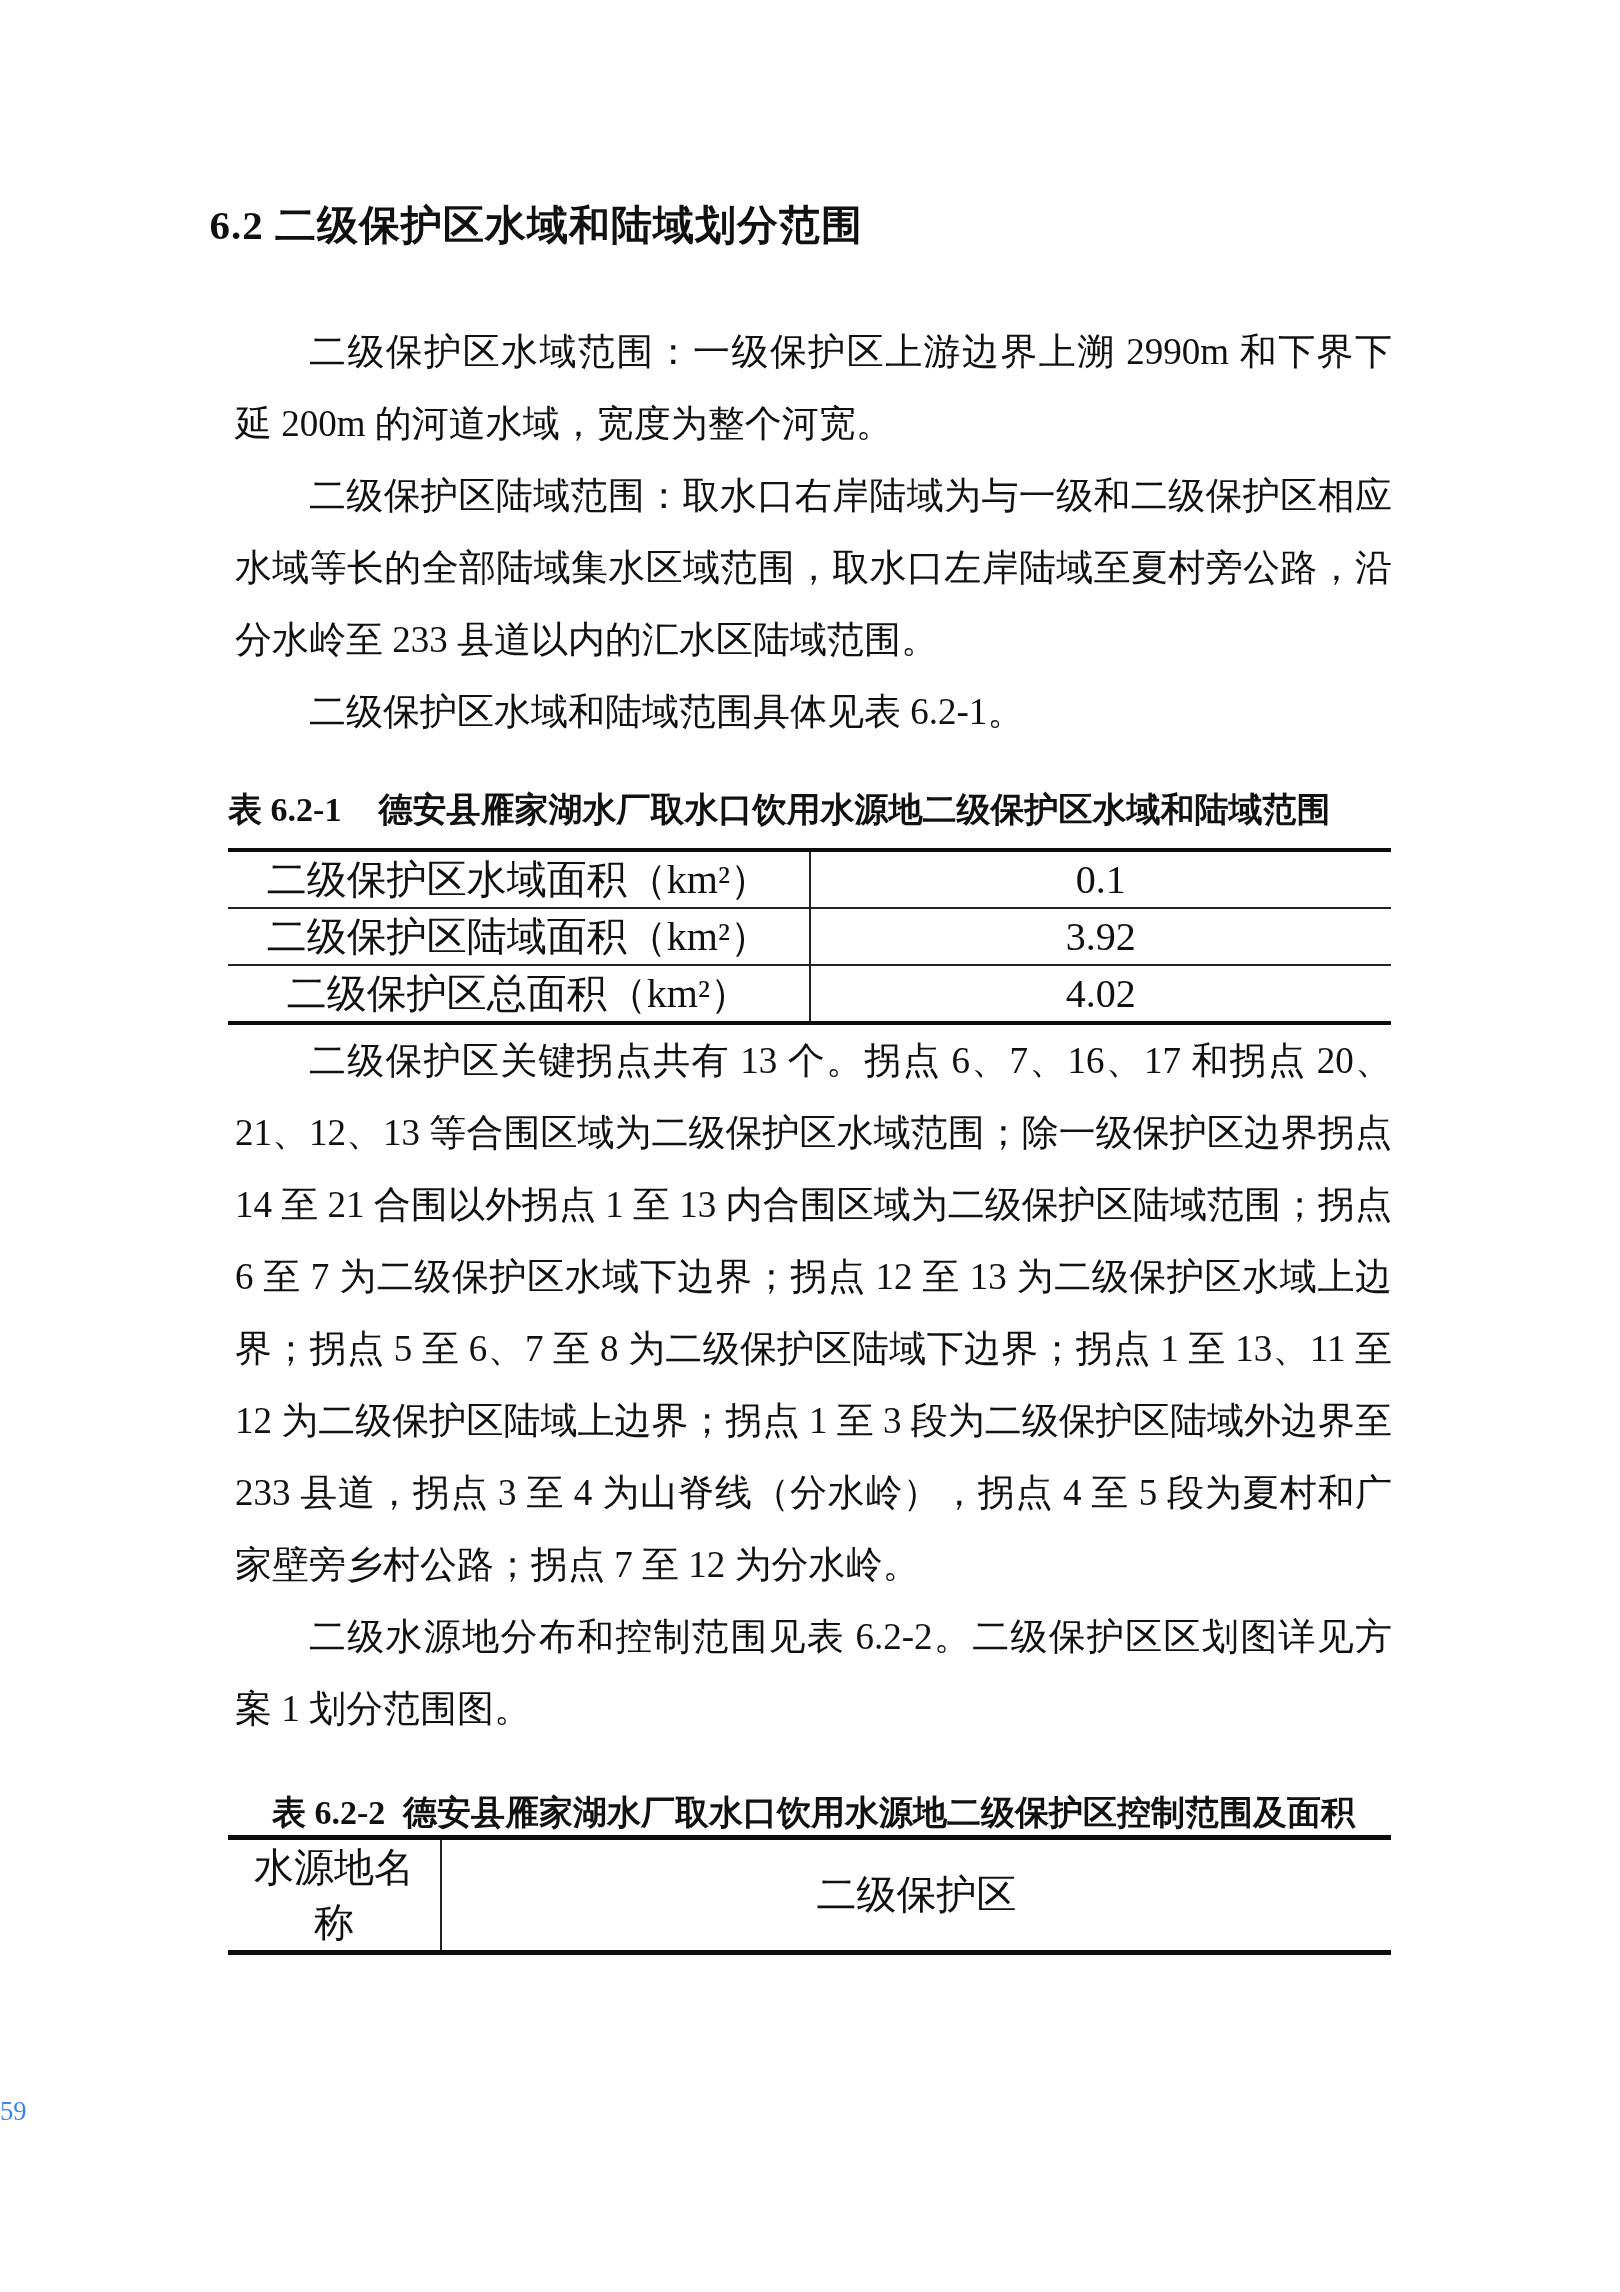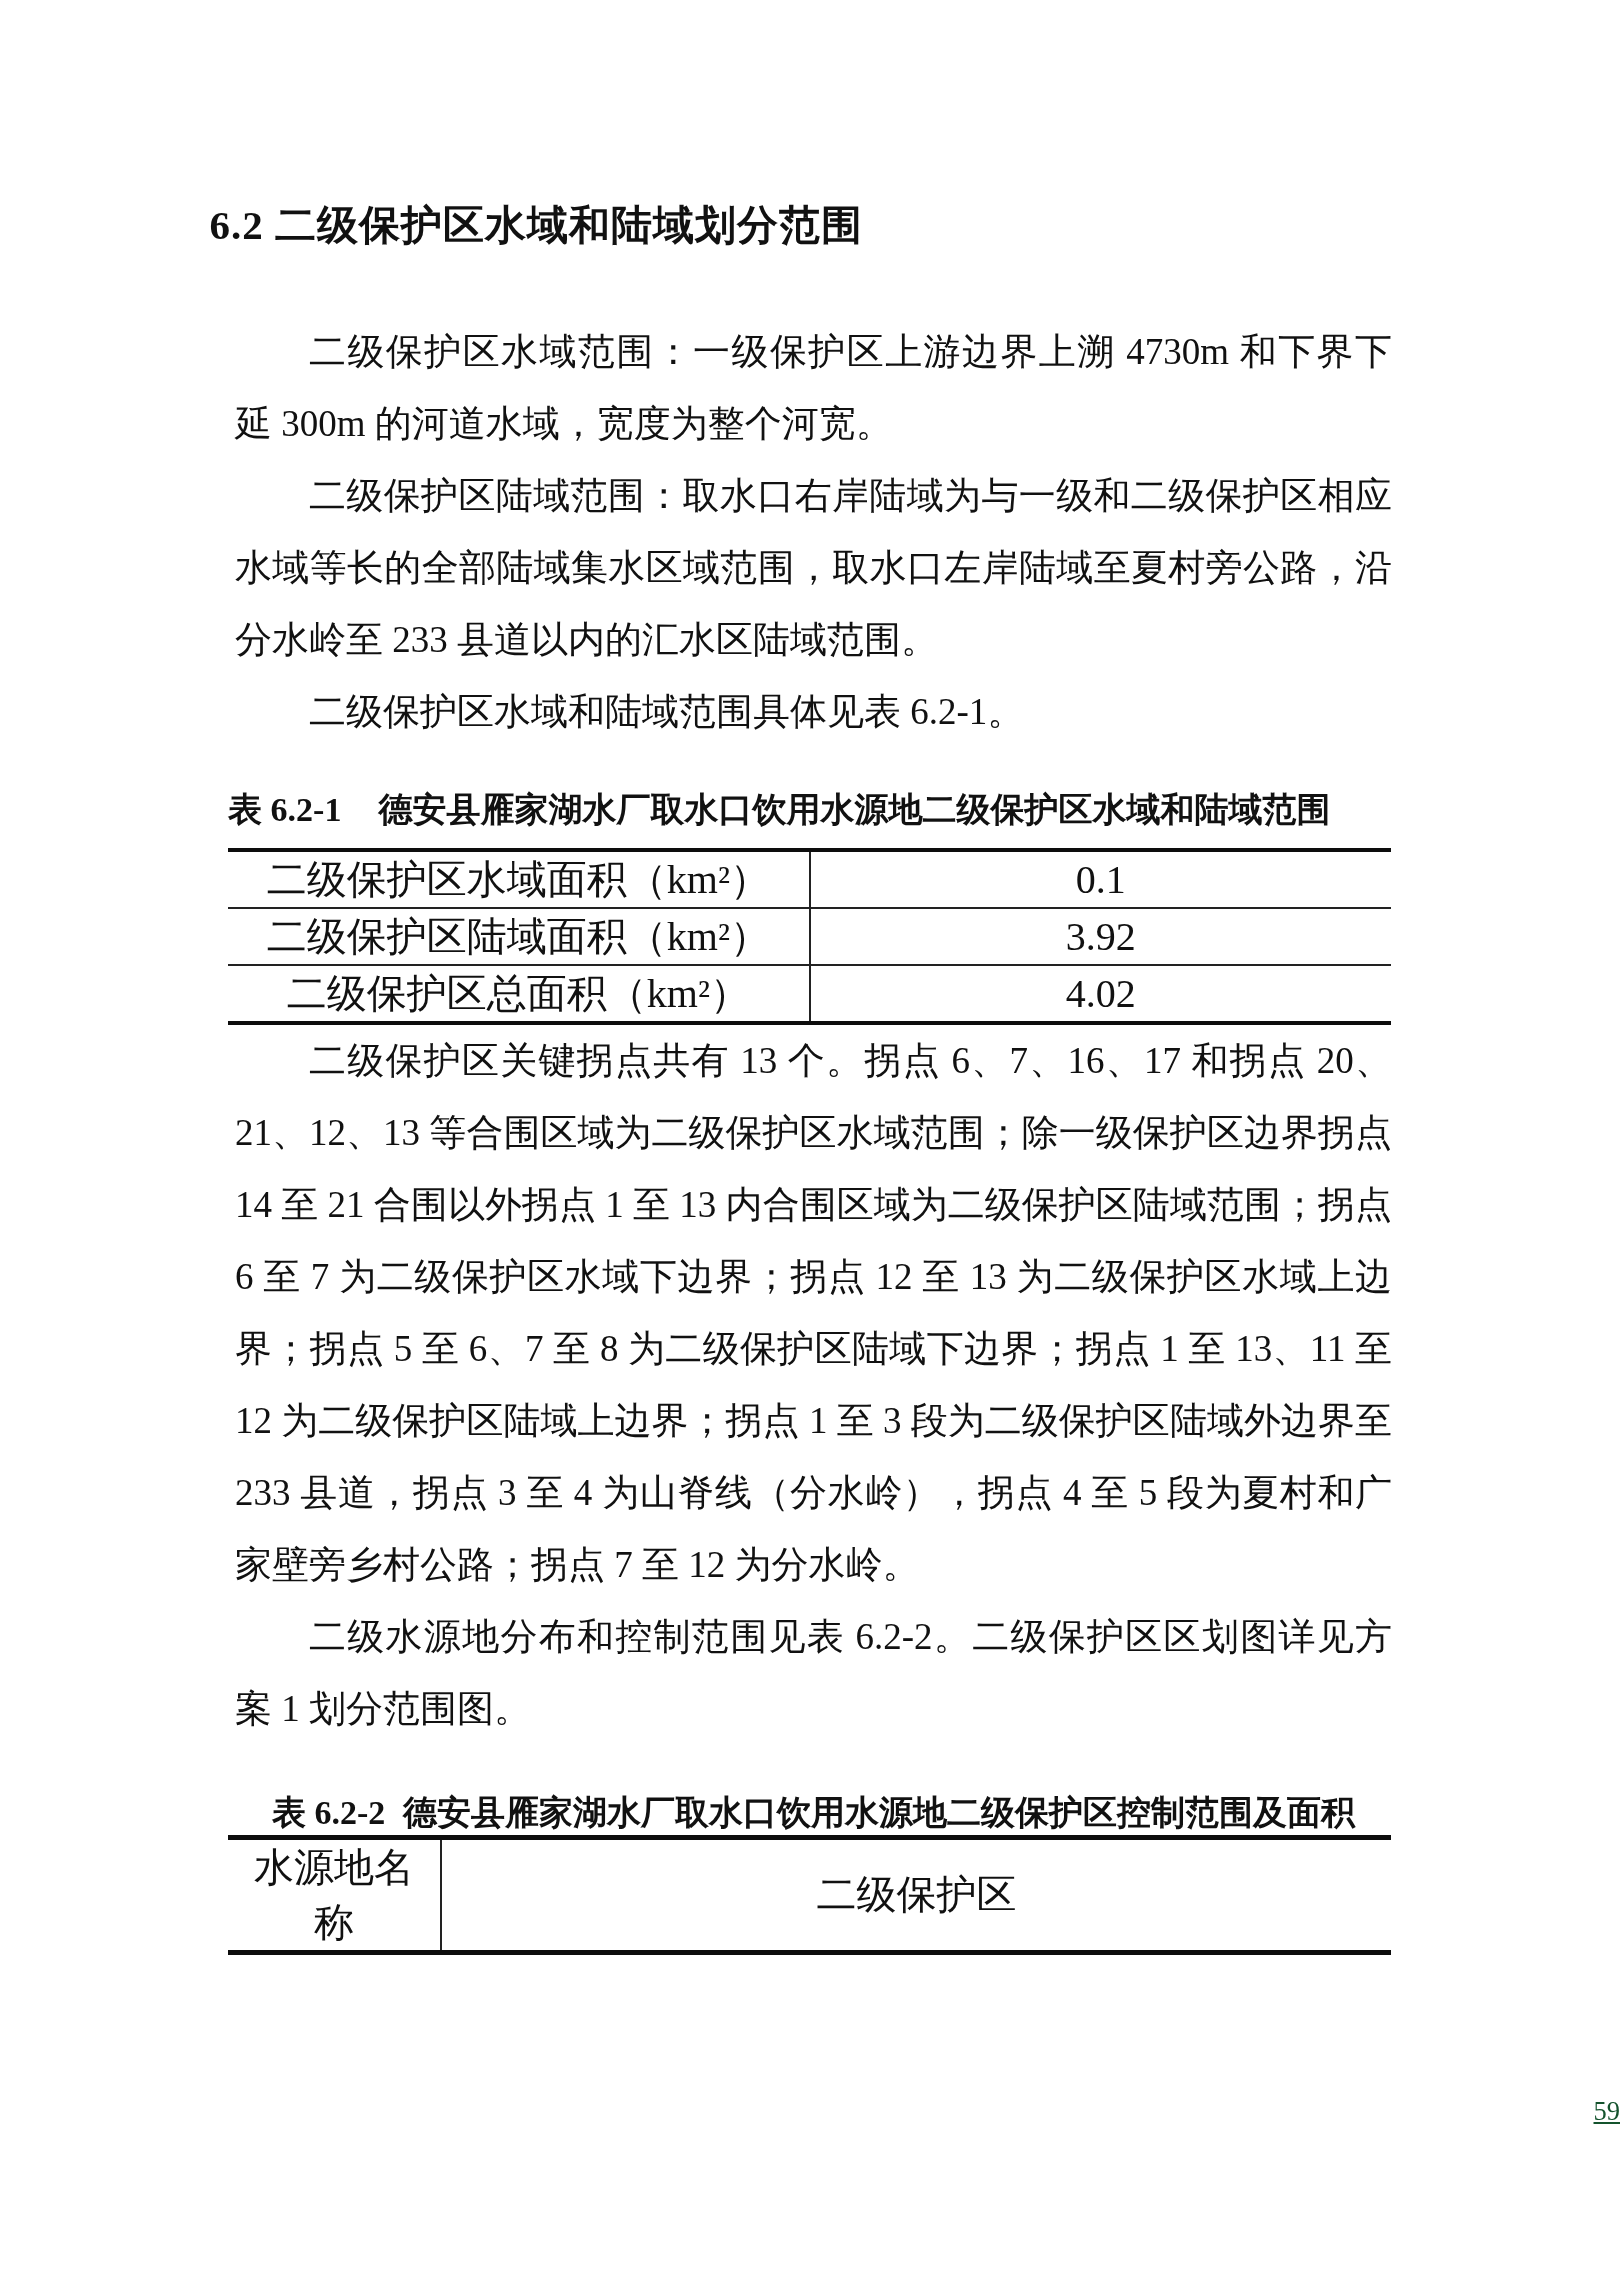--- a/index.html
+++ b/index.html
@@ -74,35 +74,34 @@
   table.t1 td.lbl { width: 50%; border-right: 2px solid #222; }
   table.t1 tr + tr td { border-top: 2px solid #222; }
   table.t2 { border-top: 5.9px solid #0d0d0d; border-bottom: 5.9px solid #0d0d0d; }
   table.t2 td { height: 49px; }
   table.t2 td.lbl { width: 213px; border-right: 2px solid #222; }
   .page-number {
     position: absolute;
     top: 2096px;
     left: 0;
     width: 100%;
-    text-align: right;
+    text-align: left;
     font-size: 26.5px;
-    color: #14532d;
-    text-decoration: underline;
+    color: #3b82f6;
   }
 </style>
 </head>
 <body>
 
 <div class="page">
   <div class="content">
 
     <h1 class="section-heading">6.2 二级保护区水域和陆域划分范围</h1>
 
-    <p class="body-par p1">二级保护区水域范围：一级保护区上游边界上溯 4730m 和下界下延 300m 的河道水域，宽度为整个河宽。</p>
+    <p class="body-par p1">二级保护区水域范围：一级保护区上游边界上溯 2990m 和下界下延 200m 的河道水域，宽度为整个河宽。</p>
     <p class="body-par">二级保护区陆域范围：取水口右岸陆域为与一级和二级保护区相应水域等长的全部陆域集水区域范围，取水口左岸陆域至夏村旁公路，沿分水岭至 233 县道以内的汇水区陆域范围。</p>
     <p class="body-par">二级保护区水域和陆域范围具体见表 6.2-1。</p>
 
     <div class="table-caption t1cap">
       <span>表 6.2-1</span>
       <span>德安县雁家湖水厂取水口饮用水源地二级保护区水域和陆域范围</span>
     </div>
 
     <table class="doc-table t1">
       <tbody>

